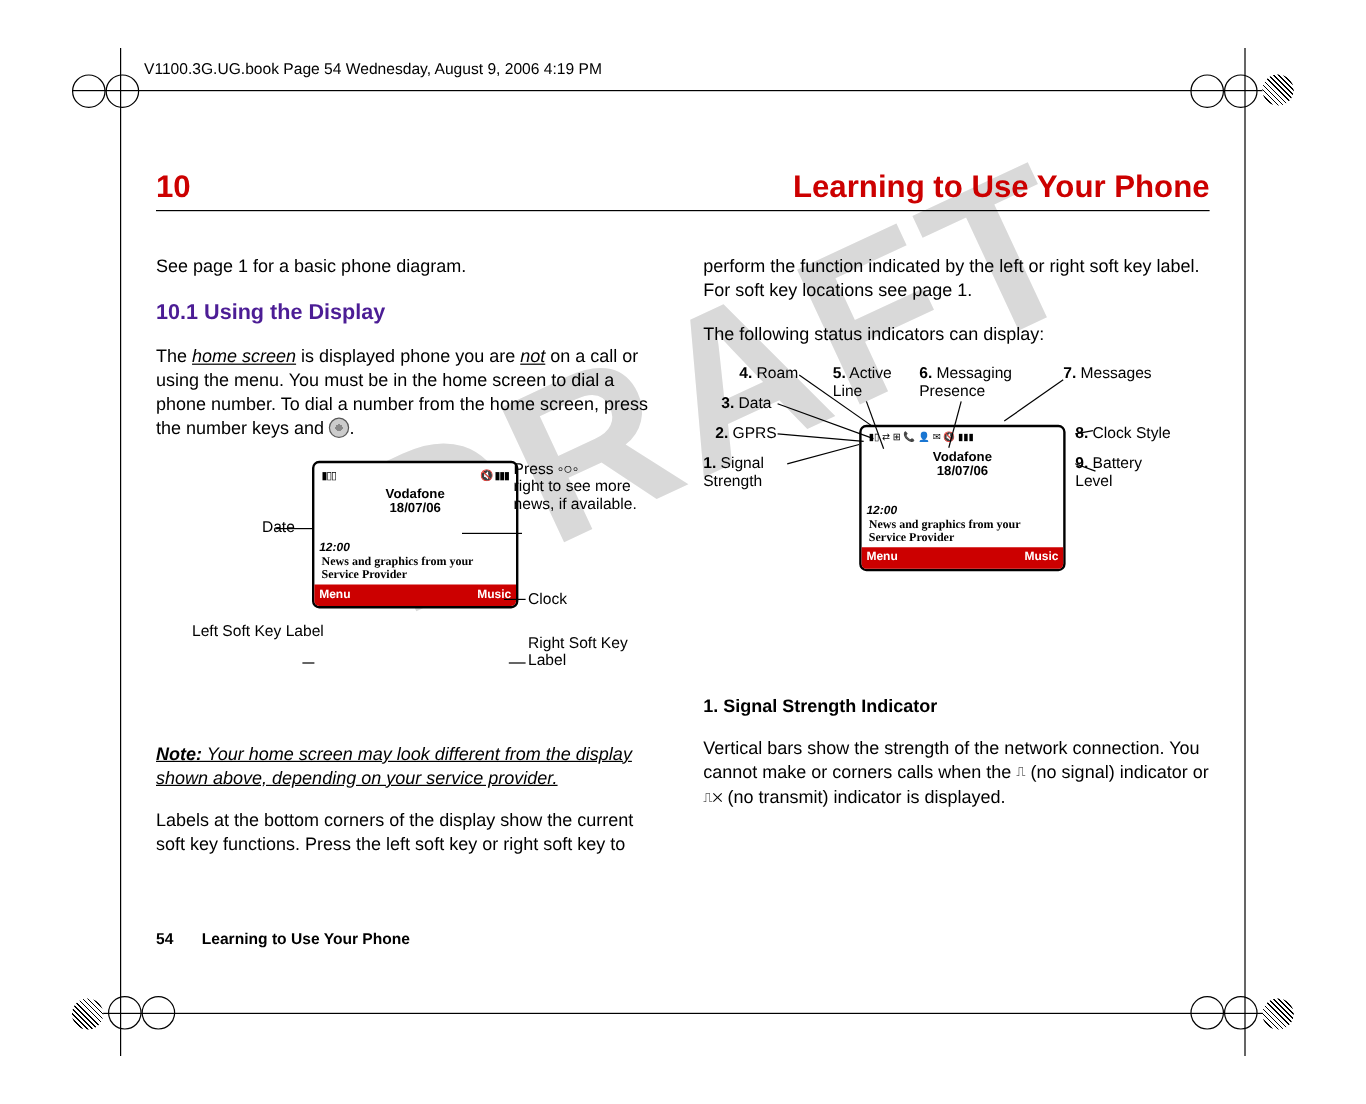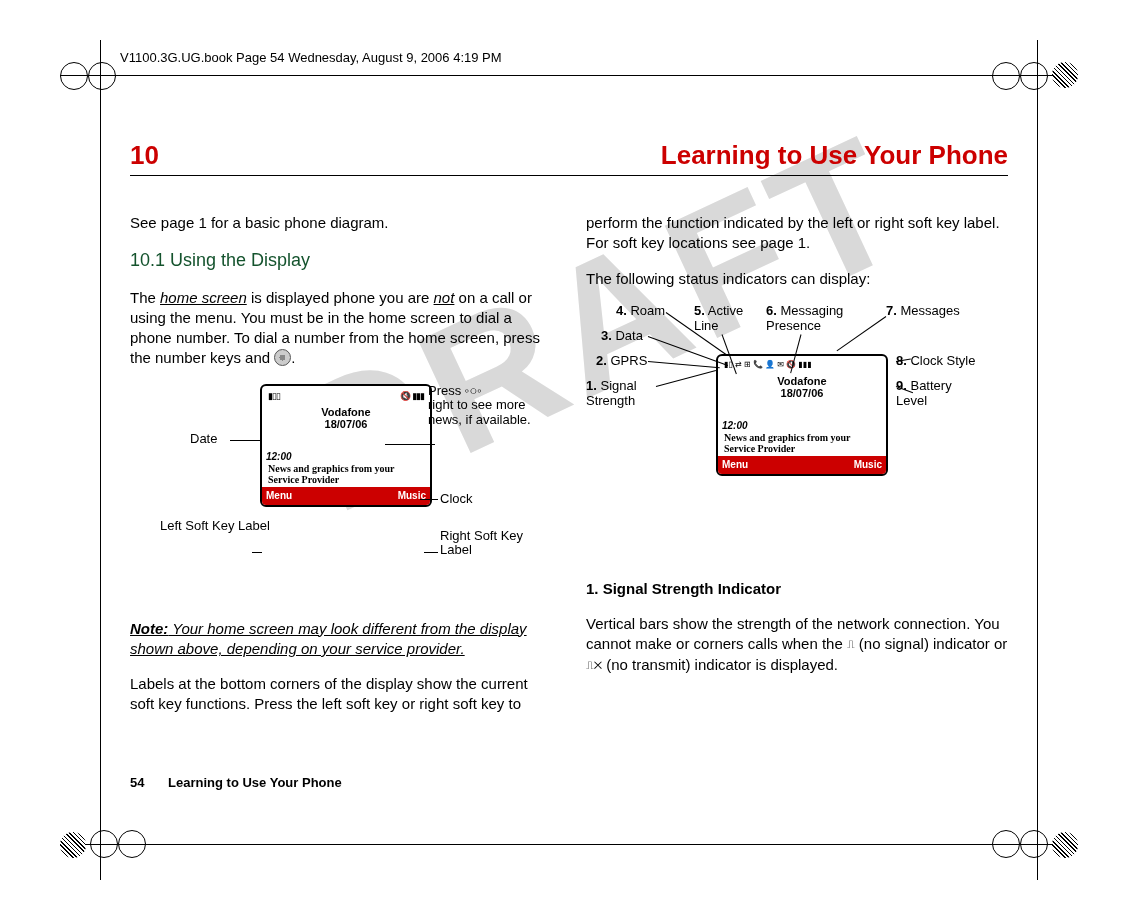--- a/index.html
+++ b/index.html
@@ -53,21 +53,21 @@
     border-bottom: 1px solid #000;
     color: #c00;
     font-weight: bold;
     margin-bottom: 22px;
     padding-bottom: 4px;
   }
   .chapter-num { font-size: 26px; }
   .chapter-title { font-size: 26px; }
   .columns { display: flex; gap: 34px; }
   .col { width: 50%; font-size: 15px; line-height: 1.35; }
-  .sec-title { color: #14532d; font-weight: normal; font-size: 18px; margin: 12px 0 6px; }
+  .sec-title { color: #4c1d95; font-weight: bold; font-size: 18px; margin: 12px 0 6px; }
   .ital { font-style: italic; text-decoration: underline; }
   .bold { font-weight: bold; }
   .watermark {
     position: absolute;
     top: 220px;
     left: 280px;
     font-size: 180px;
     font-weight: bold;
     color: #d9d9d9;
     transform: rotate(-25deg);
@@ -203,21 +203,21 @@
             <div>Vodafone</div>
             <div>18/07/06</div>
           </div>
           <div class="phone-time">12:00</div>
           <div class="phone-news">News and graphics from your Service Provider</div>
           <div class="phone-softbar">
             <span>Menu</span>
             <span>Music</span>
           </div>
         </div>
-        <div class="callout" style="top:48px;left:60px;text-align:left;width:60px">Date</div>
+        <div class="callout" style="top:48px;left:72px;text-align:center;width:60px">Date</div>
         <div class="callout-line" style="top:56px;left:100px;width:30px"></div>
         <div class="callout" style="top:135px;left:30px;text-align:right;width:90px">Left Soft Key Label</div>
         <div class="callout-line" style="top:168px;left:122px;width:10px"></div>
         <div class="callout" style="top:0px;left:298px;width:110px;white-space:normal">
           <span>Press</span> <span style="font-size:13px">◦○◦</span><br>
           <span>right to see more news, if available.</span>
         </div>
         <div class="callout-line" style="top:60px;left:255px;width:50px"></div>
         <div class="callout" style="top:108px;left:310px">Clock</div>
         <div class="callout-line" style="top:115px;left:290px;width:18px"></div>

